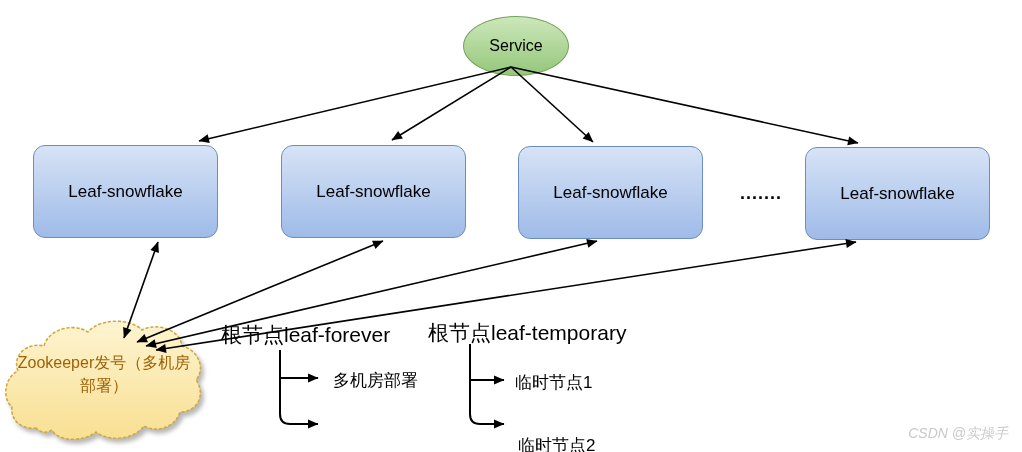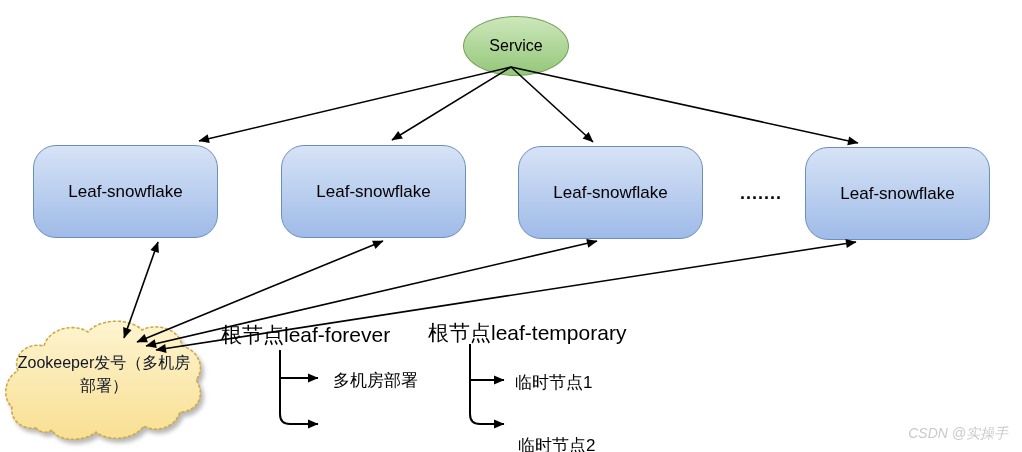--- a/index.html
+++ b/index.html
@@ -7,41 +7,41 @@
     position:relative;
     width:1022px;height:452px;
     background:#ffffff;
     font-family:"Liberation Sans", sans-serif;
     overflow:hidden;
   }
   .node{
     position:absolute;
     width:185px;height:93px;
     border:1.5px solid #6c8ebf;
-    border-radius:23px;
+    border-radius:12px;
     background:linear-gradient(#d7e3f6, #9fbbe8);
     display:flex;align-items:center;justify-content:center;
     font-size:17px;color:#000;
     box-sizing:border-box;
   }
   .ellipse{
     position:absolute;
     left:463px;top:16px;width:106px;height:60px;
     border:1.5px solid #74a257;
     border-radius:50%;
     background:linear-gradient(#cde7bb, #94c77a);
     display:flex;align-items:center;justify-content:center;
     font-size:16px;color:#000;
     box-sizing:border-box;
   }
   .svg-layer{position:absolute;left:0;top:0;pointer-events:none;}
   .label{position:absolute;color:#000;white-space:nowrap;}
   .cloud-label{
     position:absolute;left:16px;top:351px;width:176px;
-    text-align:center;font-size:16px;line-height:1.45;color:#0f172a;
+    text-align:center;font-size:16px;line-height:1.45;color:#a16207;
     white-space:normal;
   }
   .root-label{font-size:21px;}
   .child-label{font-size:17px;}
   .dots{font-size:18px;letter-spacing:1px;font-weight:bold;}
   .watermark{
     position:absolute;right:14px;top:425px;
     font-size:14px;color:#c9c9c9;white-space:nowrap;font-style:italic;
   }
 </style>

